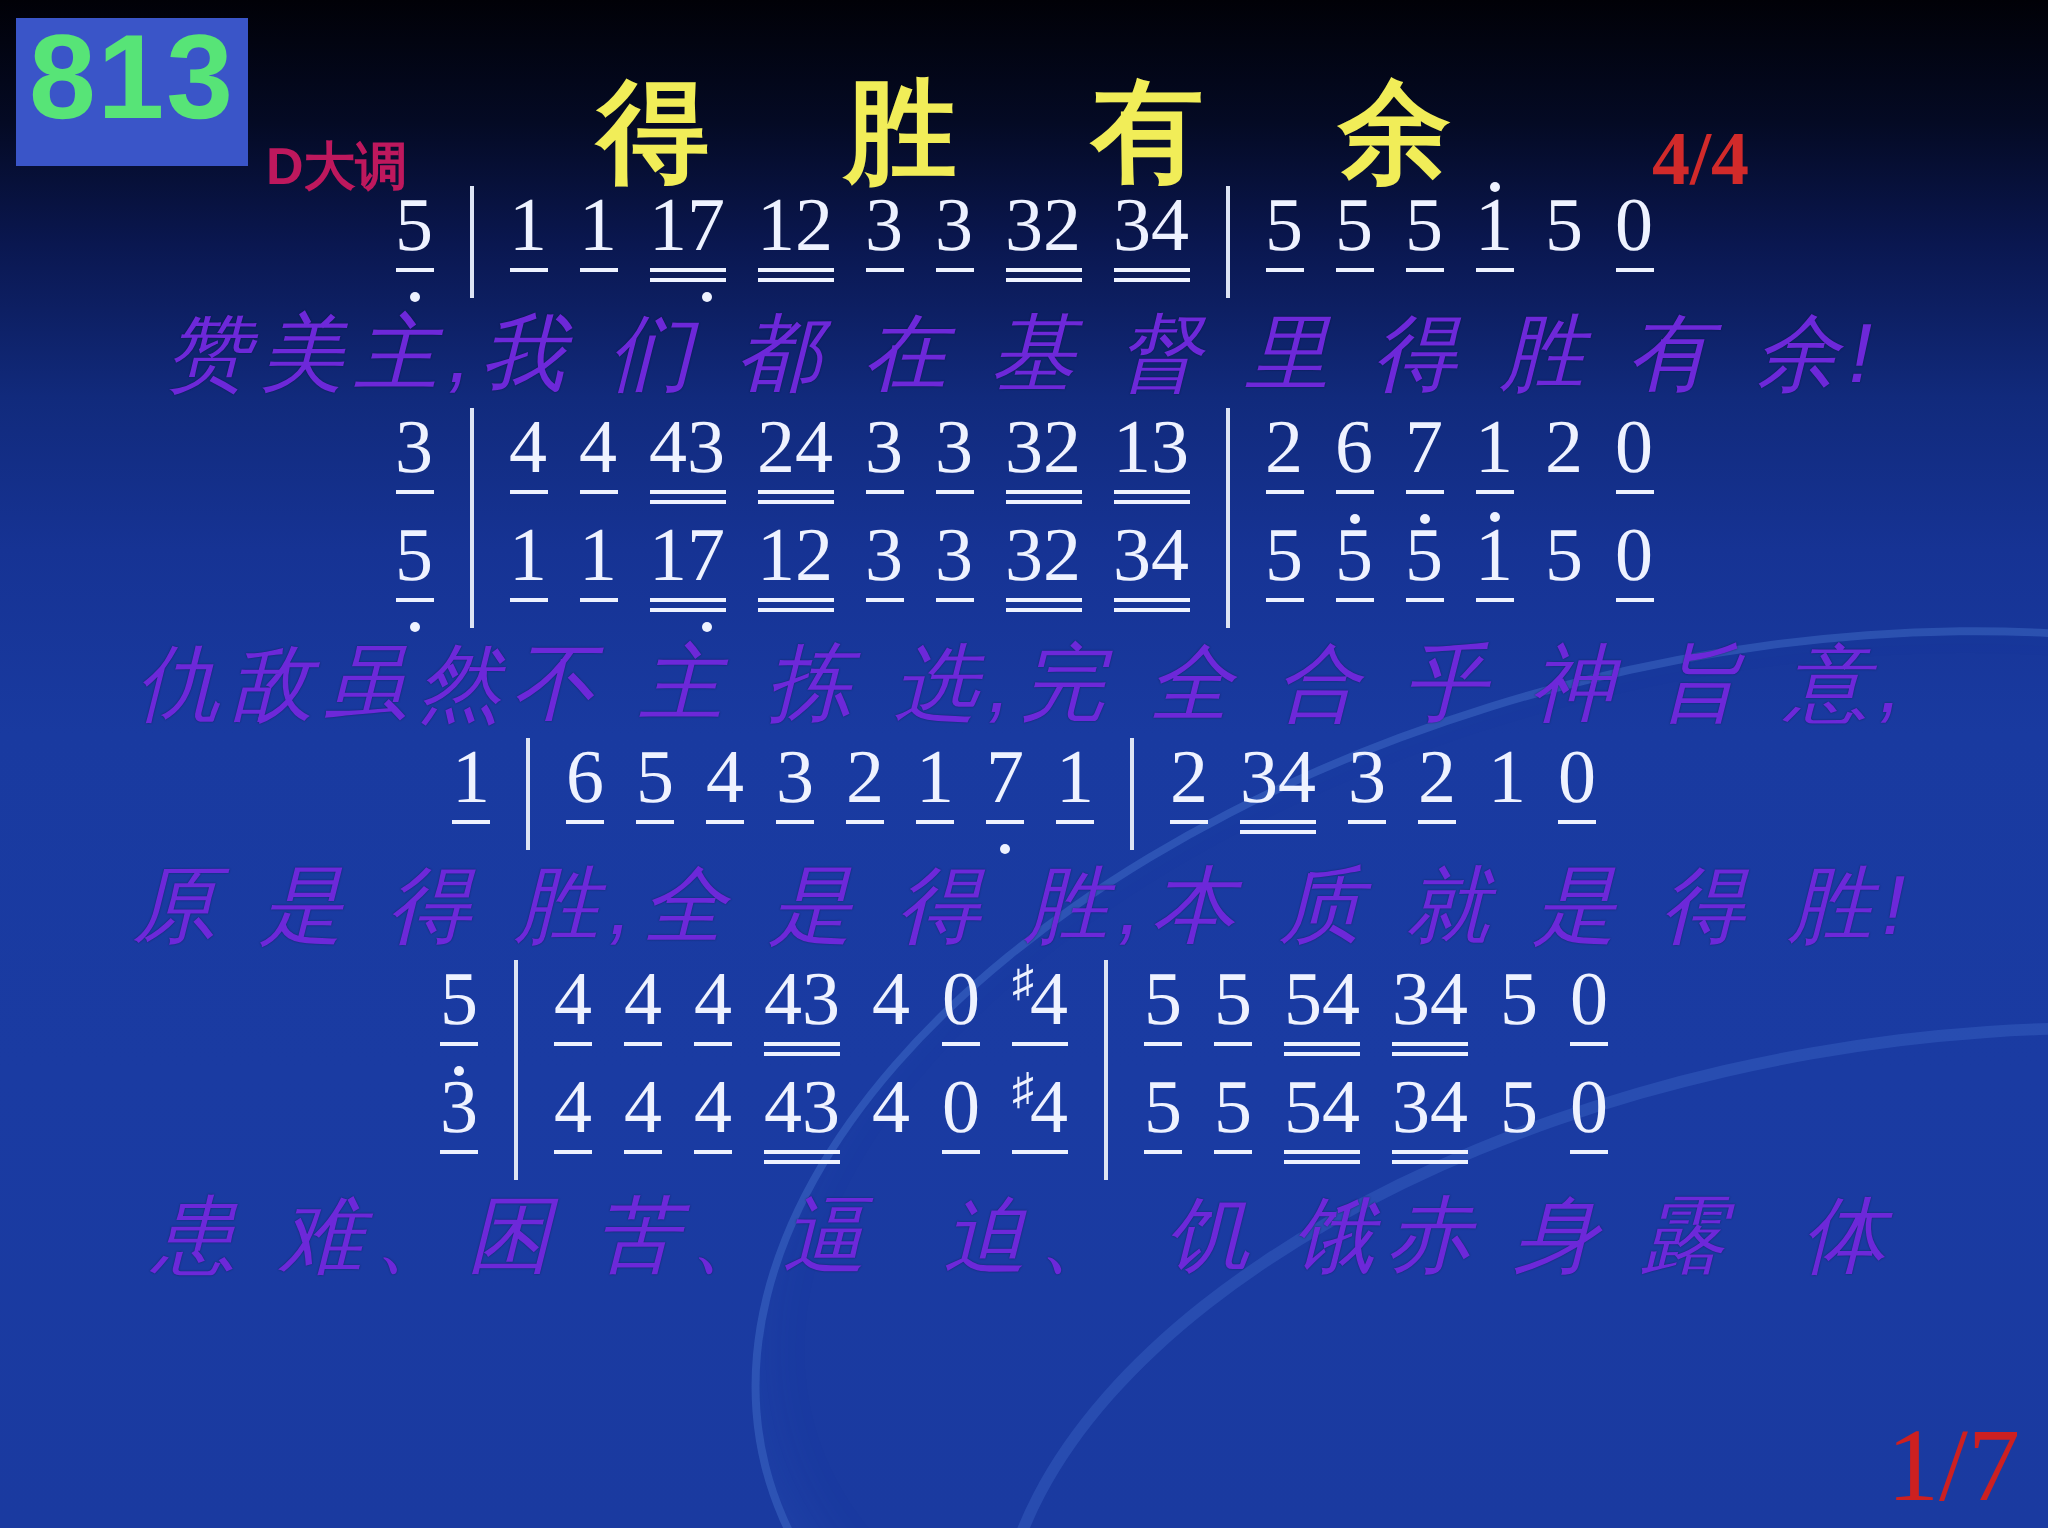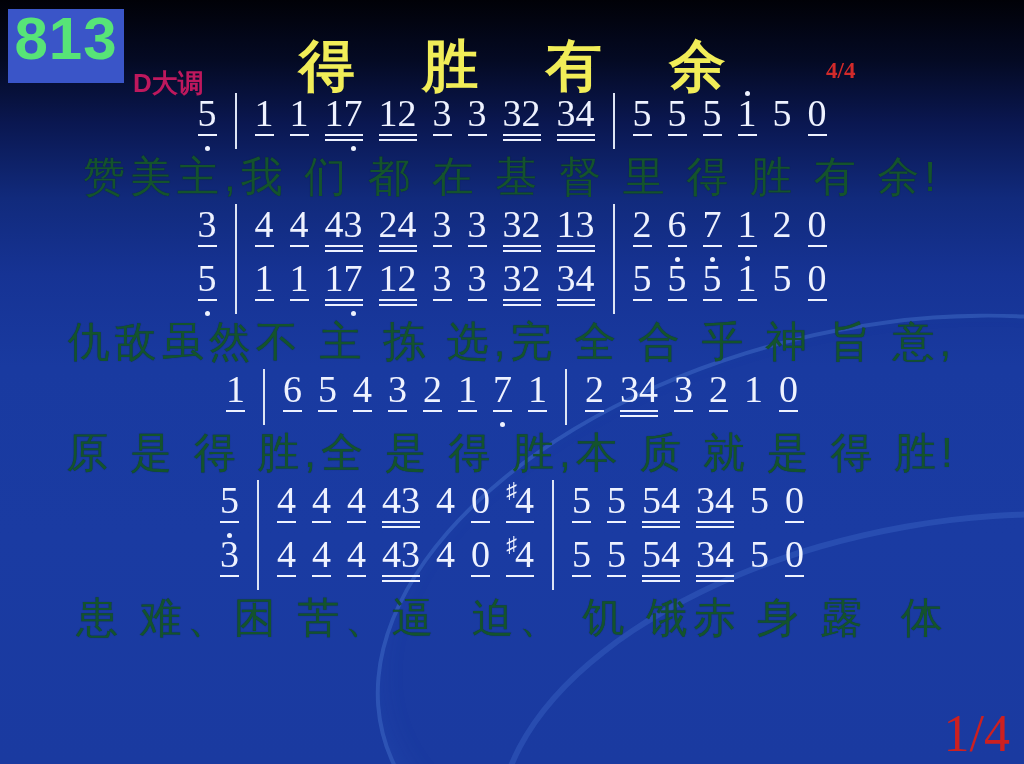--- a/index.html
+++ b/index.html
@@ -34,35 +34,36 @@
     position:absolute;left:0;right:0;top:8px;text-align:center;
     color:#f1ed58;font-size:56px;font-weight:bold;
     letter-spacing:26px;text-indent:26px;white-space:nowrap;margin-top:21px;
   }
   .key-sig{
     position:absolute;left:133px;top:66px;
     color:#be185d;font-size:26px;font-weight:bold;
   }
   .time-sig{
     position:absolute;left:826px;top:58px;
-    color:#d22a2a;font-size:23px;font-weight:bold;
+    color:#d22a2a;font-size:38px;font-weight:bold;
     font-family:"Liberation Serif",serif;
   }
   .score{
     position:absolute;left:0;right:0;top:94px;
     display:flex;flex-direction:column;
   }
   .notation-line{
     height:54px;display:flex;justify-content:center;align-items:center;
     gap:16px;
   }
   .lyrics-line{
     height:57px;display:flex;justify-content:center;align-items:center;
-    color:#14532d;font-size:42px;letter-spacing:5px;white-space:pre;
+    color:#6d28d9;font-size:42px;letter-spacing:5px;white-space:pre;
     text-shadow:0 0 1px rgba(0,0,0,.4);
+    font-style:italic;
   }
   .ng{display:inline-flex;flex-direction:column;align-items:stretch;}
   .dots{display:flex;height:7px;}
   .dc{flex:1;display:flex;justify-content:center;align-items:center;}
   .dc.on::after{content:"";width:5px;height:5px;border-radius:50%;background:#eef2ff;}
   .digits{
     display:flex;justify-content:center;align-items:flex-end;
     font-family:"Liberation Serif",serif;font-size:38px;line-height:0.88;
     color:#eef2ff;
   }
@@ -1410,13 +1411,13 @@
           <span class="ul"></span>
         </span>
         <span class="dots">
           <span class="dc"></span>
         </span>
       </span>
     </div>
     <div class="lyrics-line">患 难、困 苦、逼  迫、 饥 饿赤 身 露  体</div>
   </div>
 
-<div class="page-indicator">1/4</div>
+<div class="page-indicator">1/7</div>
 
 </body></html>

